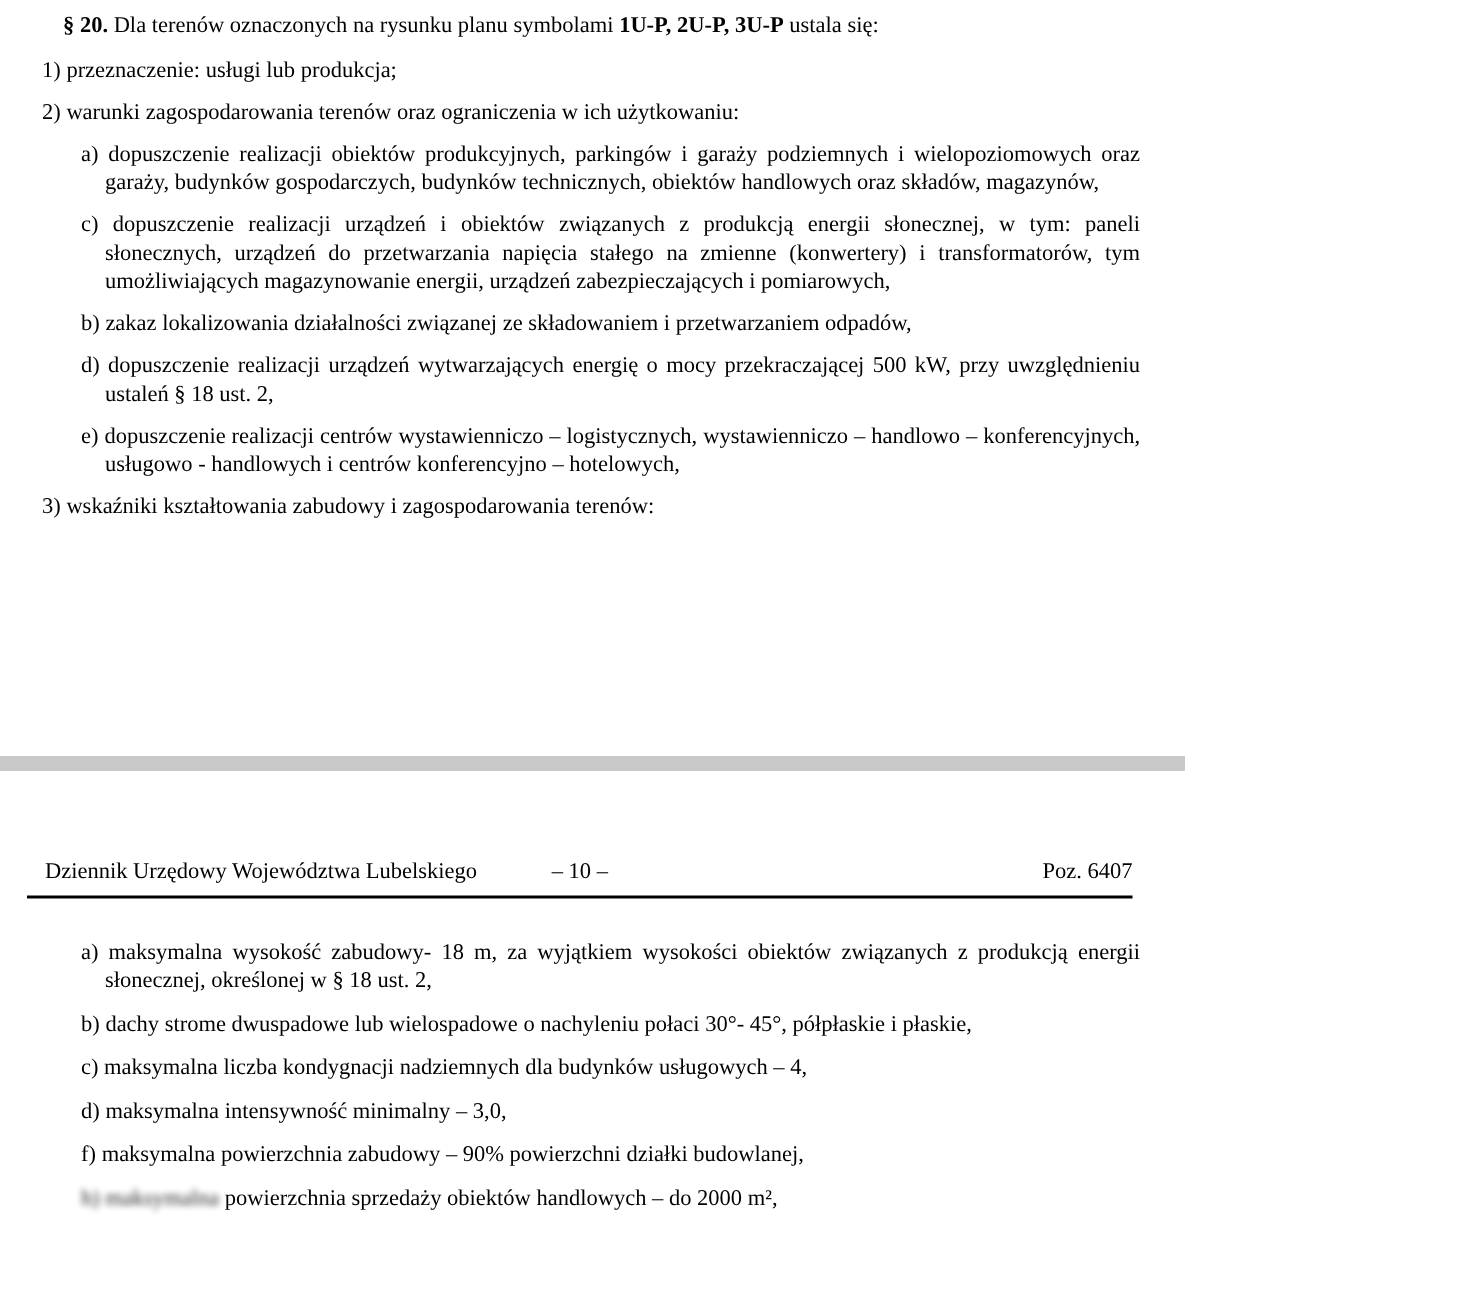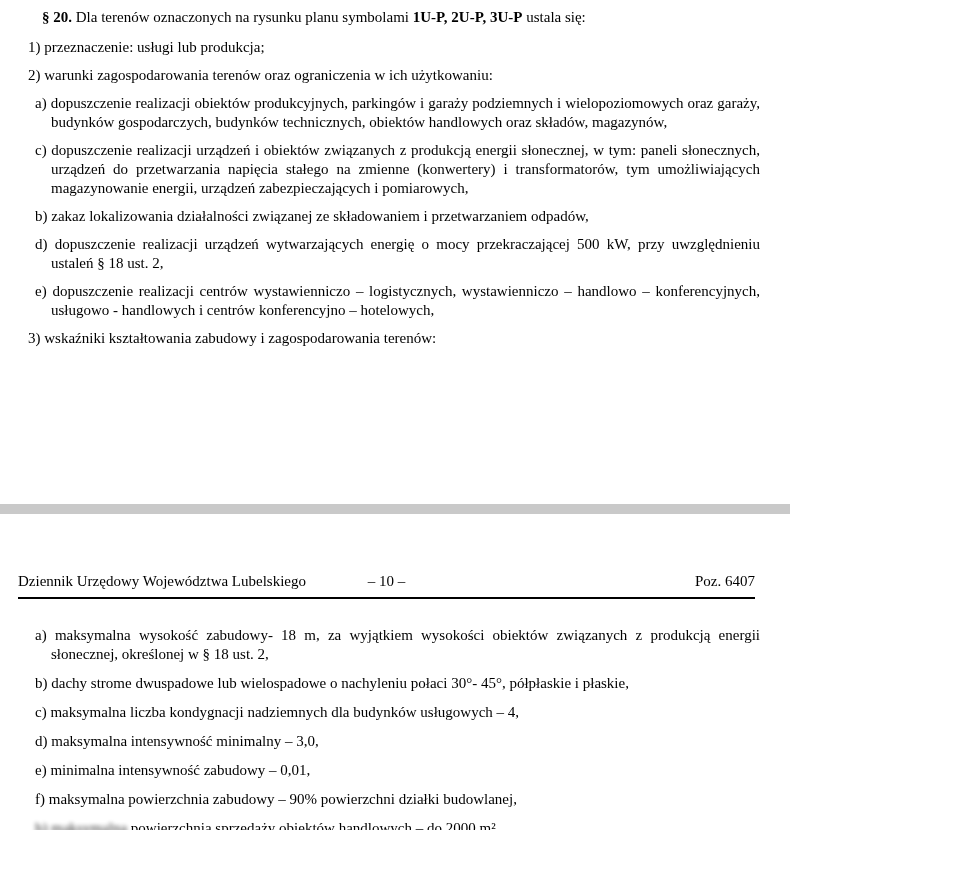--- a/index.html
+++ b/index.html
@@ -35,42 +35,42 @@
     margin-left: 14px;
     margin-bottom: 11px;
   }
   .heading b { font-weight: bold; }
   .num-item {
     padding-left: 16px;
     text-indent: -16px;
     margin-bottom: 9px;
   }
   .sub-item {
-    margin-left: 7px;
+    margin-left: 26px;
     padding-left: 16px;
     text-indent: -16px;
     margin-bottom: 9px;
   }
   .page2-block .sub-item { margin-bottom: 10px; }
   .pagebreak-bar {
     position: absolute;
     top: 504px;
     left: 0;
     width: 790px;
     height: 10px;
     background: #c9c9c9;
   }
   .footer {
     position: absolute;
     top: 572px;
     left: 18px;
     width: 737px;
     height: 19px;
   }
-  .footer .f-left { position: absolute; left: 0; top: 0; }
+  .footer .f-left { position: absolute; left: 12px; top: 0; }
   .footer .f-center { position: absolute; left: 50%; transform: translateX(-50%); top: 0; }
   .footer .f-right { position: absolute; right: 0; top: 0; }
   .footer-rule {
     position: absolute;
     top: 597px;
     left: 18px;
     width: 737px;
     height: 2px;
     background: #000000;
   }
@@ -115,20 +115,19 @@
     <span class="f-center">– 10 –</span>
     <span class="f-right">Poz. 6407</span>
   </div>
   <div class="footer-rule"></div>
 
   <div class="page2-block">
     <p class="sub-item"><span>a)</span> <span>maksymalna wysokość zabudowy- 18 m, za wyjątkiem wysokości obiektów związanych z produkcją energii słonecznej, określonej w § 18 ust. 2,</span></p>
     <p class="sub-item"><span>b)</span> <span>dachy strome dwuspadowe lub wielospadowe o nachyleniu połaci 30°- 45°, półpłaskie i płaskie,</span></p>
     <p class="sub-item"><span>c)</span> <span>maksymalna liczba kondygnacji nadziemnych dla budynków usługowych – 4,</span></p>
     <p class="sub-item"><span>d)</span> <span>maksymalna intensywność minimalny – 3,0,</span></p>
-    <p class="sub-item"><span>e)</span> <span>minimalna intensywność zabudowy – 0,01,</span></p>
     <p class="sub-item"><span>f)</span> <span>maksymalna powierzchnia zabudowy – 90% powierzchni działki budowlanej,</span></p>
     <p class="sub-item"><span class="obscured">h) maksymalna</span> <span>powierzchnia sprzedaży obiektów handlowych – do 2000 m²,</span></p>
   </div>
 
   <div class="bottom-bar"></div>
 
 </div>
 
 </body></html>

